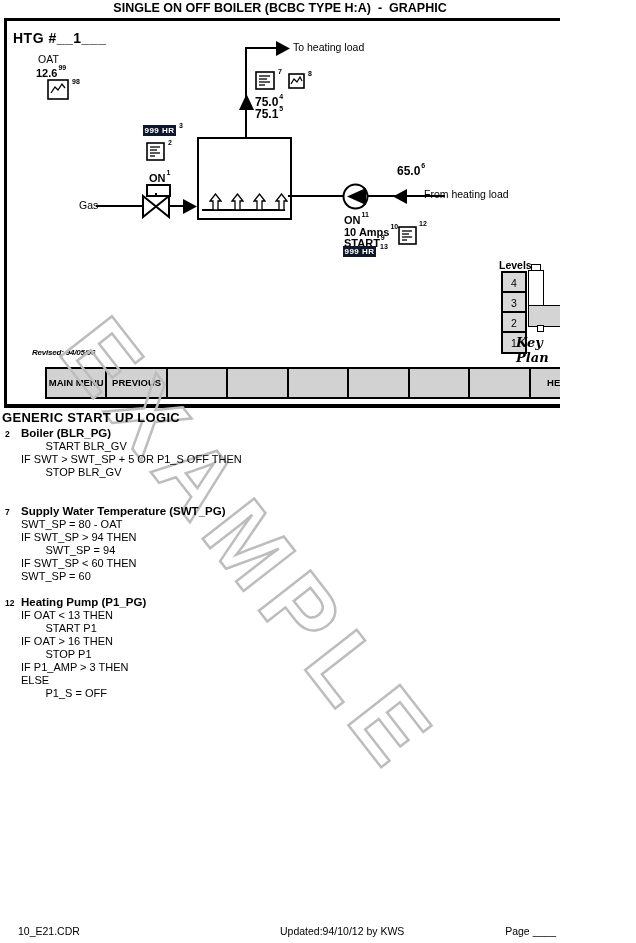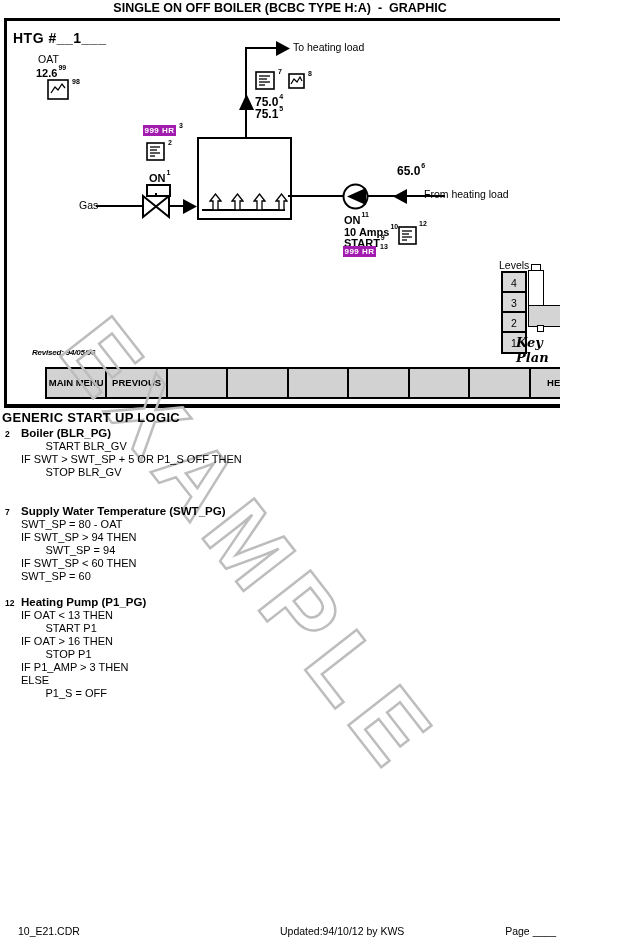--- a/index.html
+++ b/index.html
@@ -7,21 +7,21 @@
         font-family:"Liberation Sans",sans-serif;color:#000;}
   .abs{position:absolute;}
   .line{position:absolute;background:#000;}
   .title{width:100%;text-align:center;top:1px;font-weight:bold;font-size:12.5px;white-space:pre;}
   .panel{left:4px;top:18px;width:585px;height:383px;border:3px solid #000;border-right-width:4px;border-bottom-width:4px;}
   .htg{left:13px;top:30px;font-weight:bold;font-size:14px;letter-spacing:0.5px;}
   .lbl{font-size:10.5px;}
   .val{font-weight:bold;font-size:12px;}
   .val-sm{font-weight:bold;font-size:11px;}
   .sup{font-size:7px;vertical-align:7px;font-weight:bold;margin-left:1px;line-height:0;}
-  .badge{background:#a21caf;color:#fff;font-weight:bold;font-size:8px;display:flex;align-items:center;justify-content:center;letter-spacing:0.5px;}
+  .badge{background:#0f172a;color:#fff;font-weight:bold;font-size:8px;display:flex;align-items:center;justify-content:center;letter-spacing:0.5px;}
   .boiler{left:197px;top:137px;width:91px;height:79px;border:2px solid #000;}
   .menubar{left:25px;top:367px;width:546px;height:32px;display:flex;z-index:1;padding-left:20px;}
   .mbtn{flex:1;background:#d2d2d2;border:2px solid #000;margin-left:-2px;display:flex;align-items:center;justify-content:center;
         font-weight:bold;font-size:9.5px;text-align:center;line-height:1.05;}
   .mbtn:first-child{margin-left:0;}
   .lvlbox{left:501px;width:22px;height:19px;background:#d9d9d9;border:2px solid #000;display:flex;align-items:center;justify-content:center;font-size:10.5px;}
   .keyplan-label{font-family:"DejaVu Serif",serif;font-style:italic;font-weight:bold;font-size:13px;}
   .revised{font-size:8px;font-weight:bold;font-style:italic;letter-spacing:-0.2px;}
   .watermark{left:125px;top:298px;font-size:95px;font-weight:bold;letter-spacing:12px;
              transform:rotate(52deg);transform-origin:0 0;color:transparent;
@@ -167,21 +167,21 @@
     <svg width="19" height="19" viewBox="0 0 19 19">
         <rect x="1" y="1" width="17" height="17" fill="#fff" stroke="#000" stroke-width="1.6"></rect>
         <line x1="4" y1="5" x2="14" y2="5" stroke="#000" stroke-width="1.3"></line>
         <line x1="4" y1="8" x2="11" y2="8" stroke="#000" stroke-width="1.3"></line>
         <line x1="4" y1="11" x2="14" y2="11" stroke="#000" stroke-width="1.3"></line>
         <line x1="4" y1="14" x2="9" y2="14" stroke="#000" stroke-width="1.3"></line>
       </svg>
   </div>
   <div class="abs sup" style="left:418px;top:224px;">12</div>
 
-  <div class="abs lbl" style="left:499px;top:259px;">Levels</div>
+  <div class="abs lbl" style="left:499px;top:259px;font-weight:bold;">Levels</div>
   <div class="abs lvlbox" style="top:271px;">4</div>
   <div class="abs lvlbox" style="top:291px;">3</div>
   <div class="abs lvlbox" style="top:311px;">2</div>
   <div class="abs lvlbox" style="top:331px;">1</div>
   <div class="abs" style="left:531px;top:264px;width:8px;height:8px;border:1.5px solid #000;background:#fff;"></div>
   <div class="abs" style="left:528px;top:270px;width:14px;height:37px;border:1.5px solid #000;background:#fff;"></div>
   <div class="abs" style="left:528px;top:305px;width:45px;height:20px;border:1.5px solid #000;background:#d4d4d4;"></div>
   <div class="line" style="left:576px;top:309px;width:7px;height:2px;"></div>
   <div class="line" style="left:576px;top:313px;width:7px;height:2px;"></div>
   <div class="line" style="left:576px;top:317px;width:7px;height:2px;"></div>

